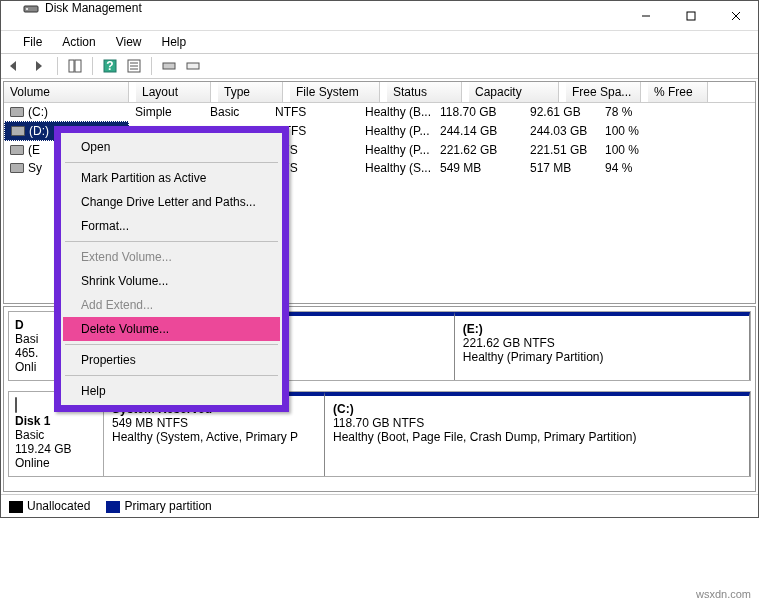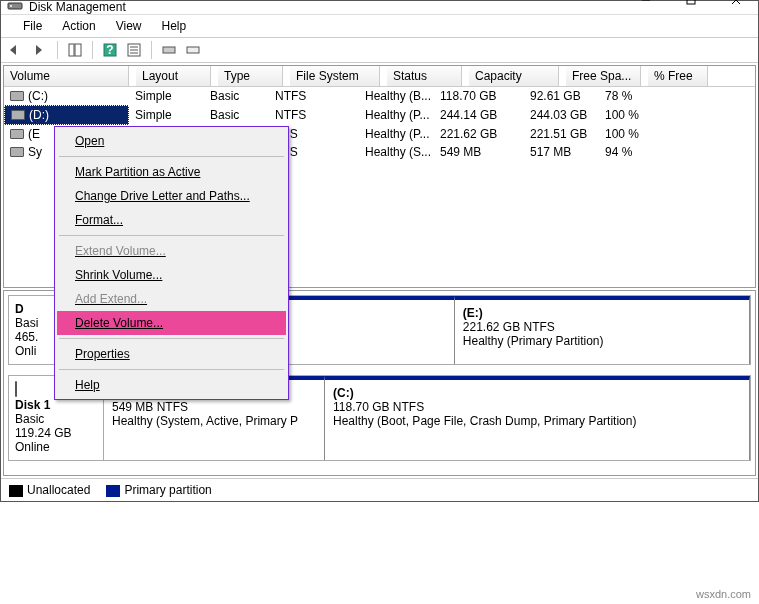--- a/index.html
+++ b/index.html
@@ -1,19 +1,19 @@
 <!DOCTYPE html>
 <html><head>
 <meta charset="utf-8">
 <style>
   * { box-sizing: border-box; margin: 0; padding: 0; font-family: "Segoe UI", Tahoma, sans-serif; font-size: 12px; color: #000; }
   body { background: #fff; width: 759px; height: 604px; position: relative; }
   .window { width: 759px; border: 1px solid #555; background: #fff; position: relative; }
   
-  .titlebar { display: flex; align-items: flex-end; height: 14px; padding-left: 6px; border-bottom: 1px solid #ddd; }
+  .titlebar { display: flex; align-items: flex-start; height: 30px; padding-left: 22px; border-bottom: 1px solid #ddd; }
   .titlebar .title-icon { width: 16px; height: 16px; margin-right: 6px; }
   .titlebar .title { flex: 1; font-size: 12px; }
   .win-ctrls { display: flex; }
   .win-btn { width: 45px; height: 29px; display: flex; align-items: center; justify-content: center; }
   
   .menubar { display: flex; height: 22px; align-items: center; padding: 0 12px; }
   .menubar .menuitem { padding: 2px 10px; }
   
   .toolbar { display: flex; align-items: center; height: 26px; border-top: 1px solid #ccc; border-bottom: 1px solid #ccc; padding: 0 4px; gap: 2px; }
   .tool-sep { width: 1px; height: 18px; background: #ccc; margin: 0 4px; }
@@ -39,21 +39,21 @@
   .disk-row { display: flex; border: 1px solid #aaa; margin-bottom: 10px; background:#fff; }
   .disk-info { width: 95px; padding: 6px; border-right: 1px solid #aaa; }
   .disk-info .disk-name { font-weight: bold; }
   .disk-parts { display: flex; flex: 1; }
   .part { border-top: 4px solid #001a8f; border-right:1px solid #888; padding: 6px 8px; flex:1; }
   .part .pname { font-weight: bold; }
   
   .legend { display:flex; align-items:flex-start; gap:16px; padding:4px 8px; border-top:1px solid #ccc;}
   .lg-swatch { display:inline-block; width:14px; height:12px; margin-right:4px; vertical-align:middle;}
   
-  .context-menu { position:absolute; left:53px; top:125px; width:235px; background:#f0f0f0; border:1px solid #6d28d9; box-shadow:2px 2px 3px rgba(0,0,0,0.3); padding:2px; z-index: 50; text-decoration: underline;}
+  .context-menu { position:absolute; left:53px; top:125px; width:235px; background:#f0f0f0; border:7px solid #6d28d9; box-shadow:2px 2px 3px rgba(0,0,0,0.3); padding:2px; z-index: 50;}
   .ctx-item { padding:5px 20px 5px 18px; }
   .ctx-item.disabled { color:#888; }
   .ctx-sep { height:1px; background:#c0c0c0; margin:3px 2px; }
   .ctx-item.highlight { background:#ec4899; }
   .disk-icon { width:14px; height:10px; background:#b0b0b0; border:1px solid #555; border-radius:1px; }
   .footer-src { position:absolute; bottom:4px; right:8px; font-size:11px; color:#888;margin-top:13px; }
 </style>
 </head>
 <body>
 

